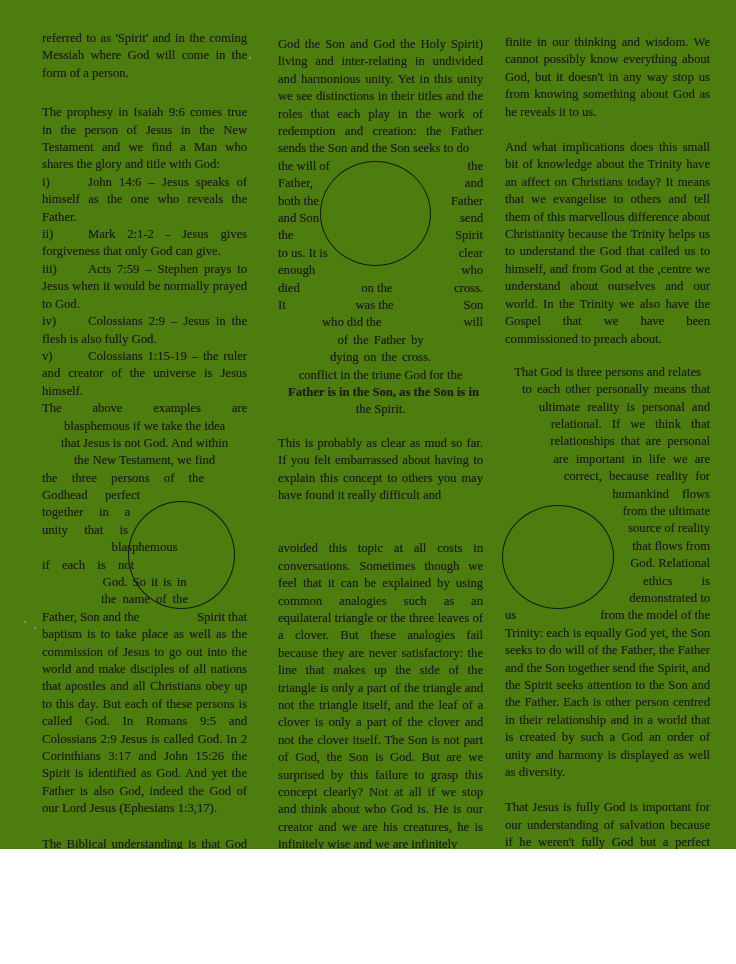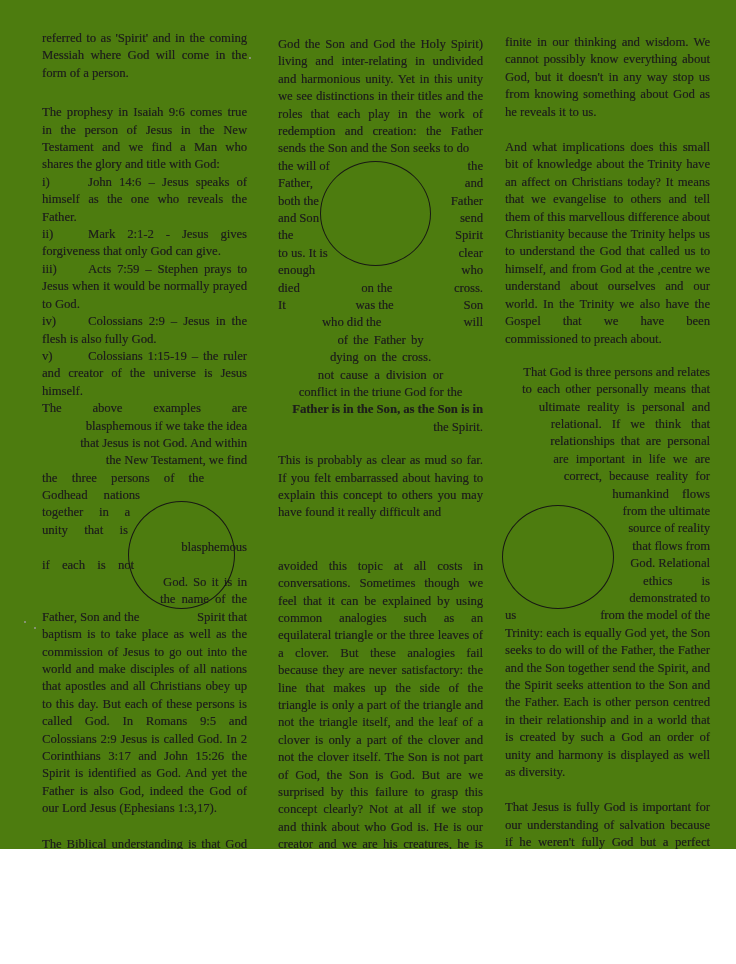--- a/index.html
+++ b/index.html
@@ -13,21 +13,21 @@
     text-shadow:0.25px 0 0 rgba(25,25,25,0.55);
   }
   .col{position:absolute;font-size:12.6px;line-height:17.4px;}
   .para{text-align:justify;}
   .para.li .marker{display:inline-block;width:46px;}
   .gap{width:100%;}
   .ln{height:17.4px;white-space:nowrap;}
   .m-between{display:flex;justify-content:space-between;}
   .m-right{text-align:right;}
   .m-center{text-align:center;}
-  .m-left{text-align:right;}
+  .m-left{text-align:center;}
   .circle{
     position:absolute;
     border:1.9px solid #181814;
     border-radius:50%;
     background:transparent;
   }
   #footer{
     position:absolute;top:921px;right:31px;
     display:flex;align-items:flex-end;
     font-family:"Liberation Sans", sans-serif;
@@ -66,21 +66,21 @@
       <div class="ln m-left">the New Testament, we find</div>
       <div class="ln m-between" style="width: 162px;">
         <span>the</span>
         <span>three</span>
         <span>persons</span>
         <span>of</span>
         <span>the</span>
       </div>
       <div class="ln m-between" style="width: 98px;">
         <span>Godhead</span>
-        <span>nations</span>
+        <span>perfect</span>
       </div>
       <div class="ln m-between" style="width: 88px;">
         <span>together</span>
         <span>in</span>
         <span>a</span>
       </div>
       <div class="ln m-between" style="width: 86px;">
         <span>unity</span>
         <span>that</span>
         <span>is</span>
@@ -141,21 +141,20 @@
         <span>It</span>
         <span>was the</span>
         <span>Son</span>
       </div>
       <div class="ln m-between" style="padding-left: 44px;">
         <span>who did the</span>
         <span>will</span>
       </div>
       <div class="ln m-center" style="word-spacing: 2px;">of the Father by</div>
       <div class="ln m-center" style="word-spacing: 2px;">dying on the cross.</div>
-      <div class="ln m-center" style="word-spacing: 3px;">not cause a division or</div>
       <div class="ln m-center">conflict in the triune God for the</div>
       <div class="ln m-left" style="padding-left: 6px; font-weight: bold;">Father is in the Son, as the Son is in</div>
       <div class="ln m-left">the Spirit.</div>
       <div class="gap" style="height: 16px;"></div>
       <div class="para">This is probably as clear as mud so far. If you felt embarrassed about having to explain this concept to others you may have found it really difficult and</div>
       <div class="gap" style="height: 36px;"></div>
       <div class="para">avoided this topic at all costs in conversations. Sometimes though we feel that it can be explained by using common analogies such as an equilateral triangle or the three leaves of a clover. But these analogies fail because they are never satisfactory: the line that makes up the side of the triangle is only a part of the triangle and not the triangle itself, and the leaf of a clover is only a part of the clover and not the clover itself. The Son is not part of God, the Son is God. But are we surprised by this failure to grasp this concept clearly? Not at all if we stop and think about who God is. He is our creator and we are his creatures, he is infinitely wise and we are infinitely</div>
     </div>
   <div class="col" style="left: 505px; top: 34px; width: 205px;">
       <div class="para">finite in our thinking and wisdom. We cannot possibly know everything about God, but it doesn't in any way stop us from knowing something about God as he reveals it to us.</div>

